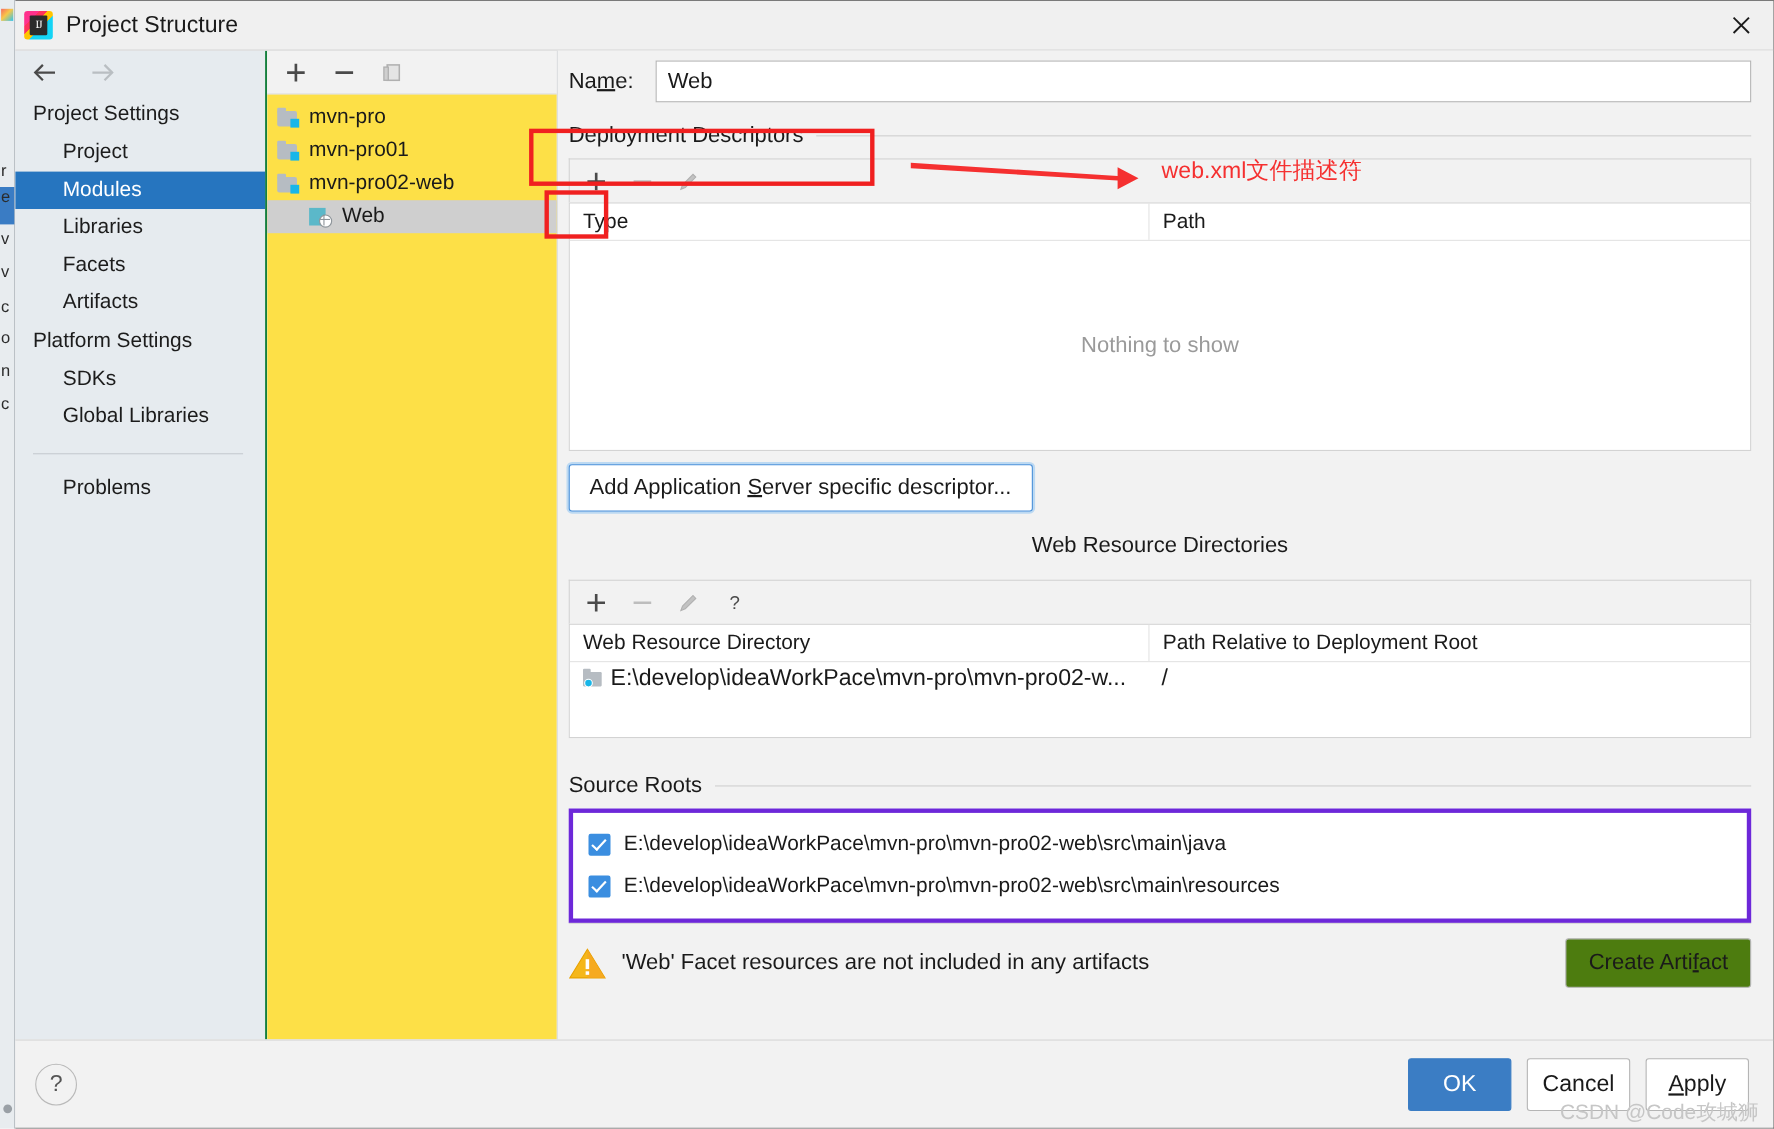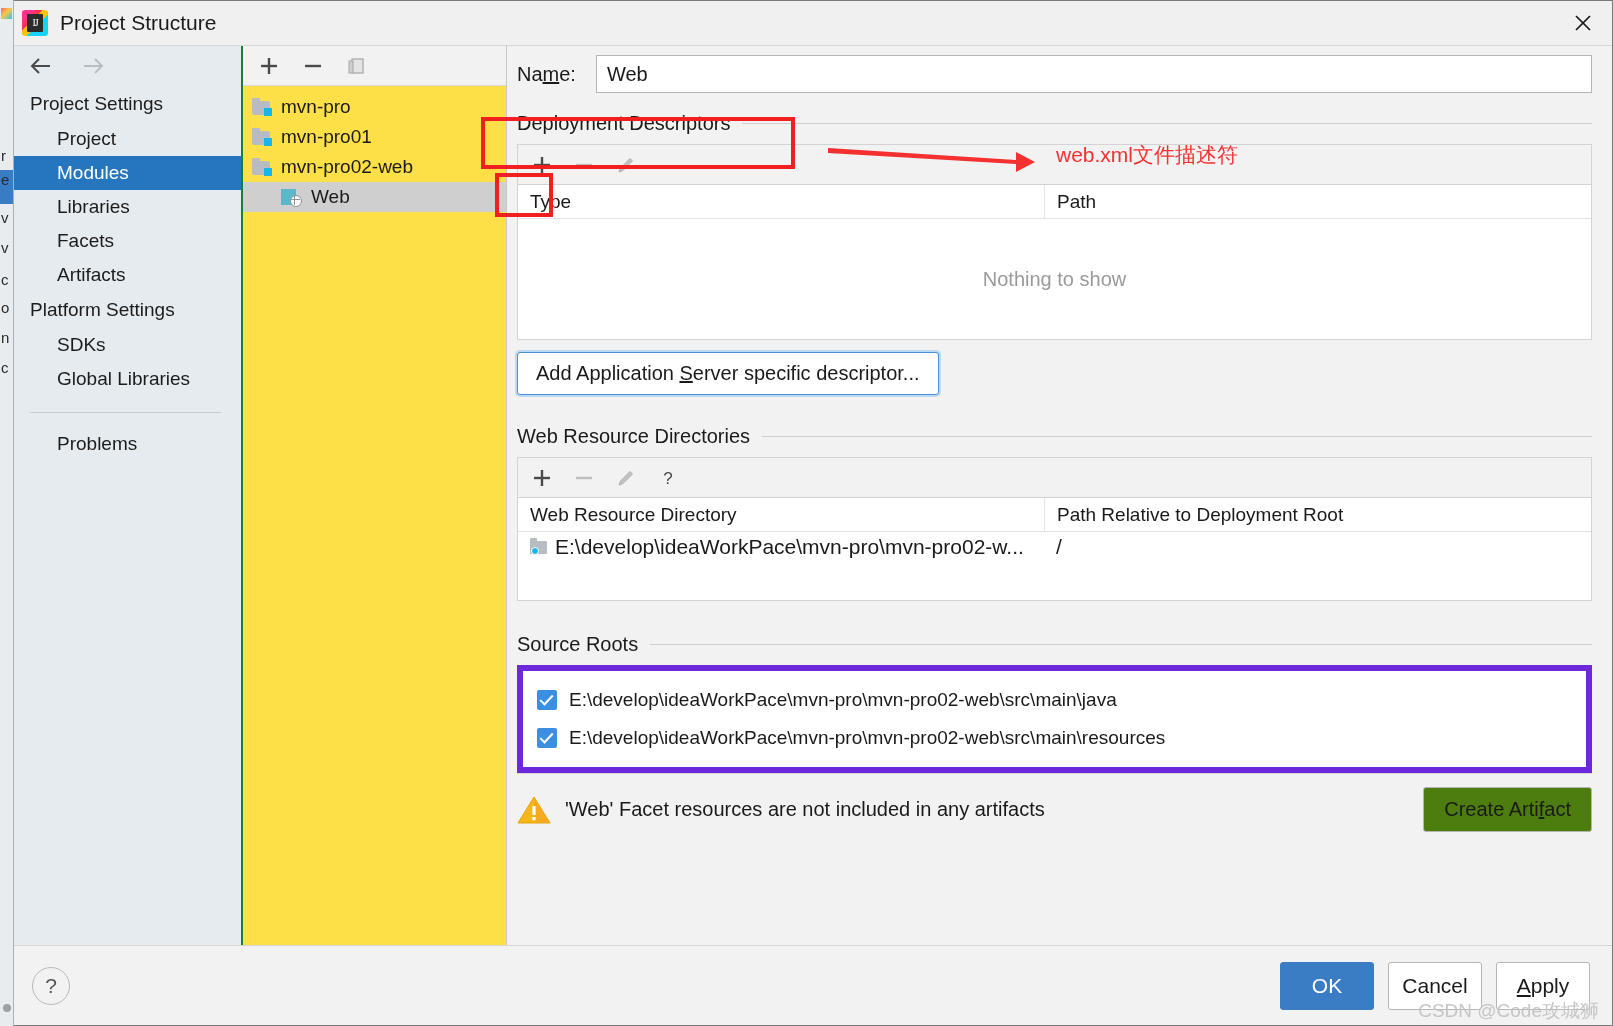--- a/index.html
+++ b/index.html
@@ -229,21 +229,21 @@
     box-shadow: 0 0 0 2px #bcd9f2;
     border-radius: 3px;
     padding: 9px 18px;
     cursor: pointer;
     font-family: "Liberation Sans", sans-serif;
   }
   #add-appserver-btn u { text-decoration: underline; }
 
   .srcroot-box {
     margin: 0 20px 0 10px; background: #ffffff;
-    border: 6px solid #6d28d9; padding: 10px 0 10px 0;
+    border: 4px solid #6d28d9; padding: 10px 0 10px 0;
   }
   .srcroot-row { display: flex; align-items: center; height: 38px; padding-left: 14px; cursor: pointer; }
   .cbx {
     width: 20px; height: 20px; background: #3b8ee0; border-radius: 2px;
     margin-right: 12px; position: relative; flex: none;
   }
   .cbx:after {
     content: ""; position: absolute; left: 6px; top: 2px;
     width: 5px; height: 11px; border: solid #ffffff;
     border-width: 0 2.6px 2.6px 0; transform: rotate(43deg);
@@ -451,34 +451,34 @@
             <line x1="3" y1="11" x2="19" y2="11" stroke="#bdbdbd" stroke-width="2.4"></line>
           </svg>
         </div>
         <div class="tb-btn">
           <svg width="22" height="22" viewBox="0 0 22 22">
             <path d="M4 18 L5.5 14 L15 4.5 L17.5 7 L8 16.5 Z" fill="#c2c2c2" stroke="#b0b0b0" stroke-width="1"></path>
           </svg>
         </div>
       </div>
 
-      <div class="tbl" style="height:156px;">
+      <div class="tbl" style="height:226px;">
         <div class="tbl-head">
           <span class="th" style="width:526px;">Type</span>
           <span class="th-sep"></span>
           <span class="th" style="flex:1;">Path</span>
         </div>
         <div class="tbl-empty">Nothing to show</div>
       </div>
 
       <div id="add-appserver-wrap">
         <button id="add-appserver-btn"><span>Add Application </span><u>S</u><span>erver specific descriptor...</span></button>
       </div>
 
-      <div class="section-title-row" style="margin-top:20px;">
+      <div class="section-title-row" style="margin-top:20px;flex-direction:column;">
         <span class="section-title">Web Resource Directories</span>
         <span class="section-rule"></span>
       </div>
 
       <div class="mini-toolbar">
         <div class="tb-btn">
           <svg width="22" height="22" viewBox="0 0 22 22">
             <line x1="11" y1="3" x2="11" y2="19" stroke="#4a4a4a" stroke-width="2.4"></line>
             <line x1="3" y1="11" x2="19" y2="11" stroke="#4a4a4a" stroke-width="2.4"></line>
           </svg>

